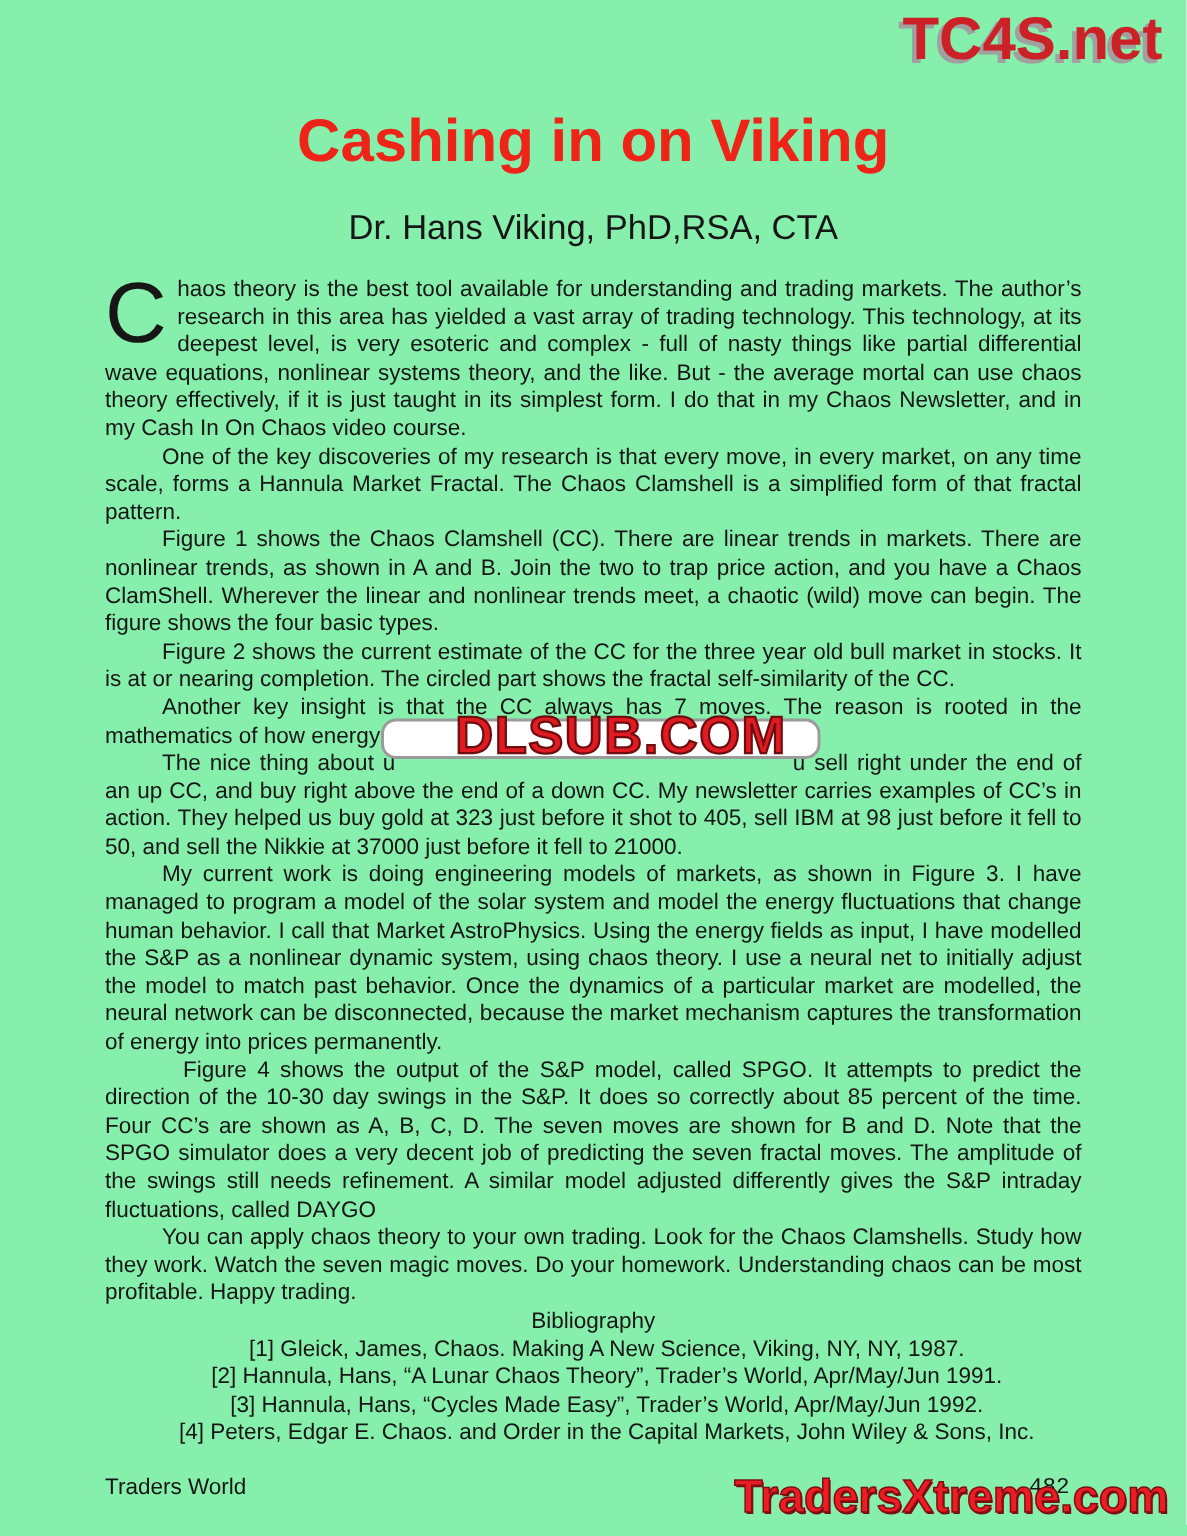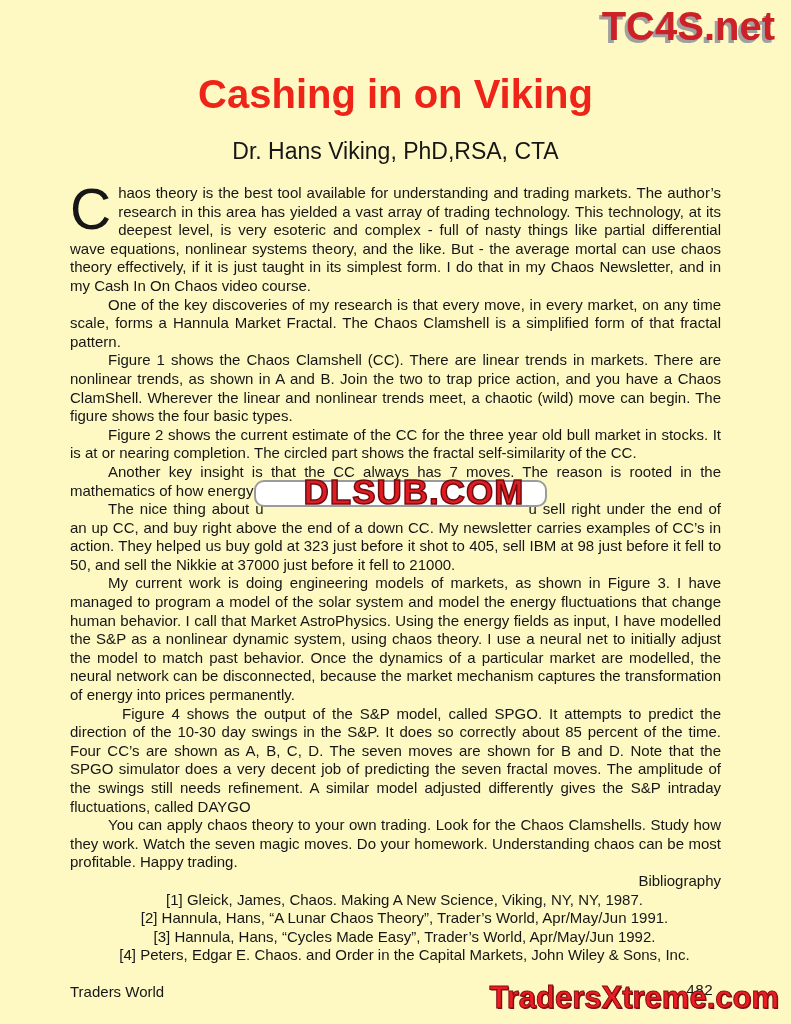--- a/index.html
+++ b/index.html
@@ -1,20 +1,20 @@
 <!DOCTYPE html>
 <html><head>
 <meta charset="utf-8">
 <style>
   html, body { margin: 0; padding: 0; background: #ffffff; }
   .page {
     position: relative;
     width: 791px;
     height: 1024px;
-    background: #fef9c3;
+    background: #86efac;
     font-family: "Liberation Sans", "DejaVu Sans", sans-serif;
     color: #161616;
     overflow: hidden;
   }
 
   
   .wm-top {
     position: absolute;
     top: 4px;
     right: 16px;
@@ -90,21 +90,21 @@
   }
   .body-text p { margin: 0; text-indent: 38px; }
   .body-text p.first { text-indent: 0; }
   .body-text p.indent-lg { text-indent: 52px; }
   .dropcap {
     float: left;
     font-size: 57px;
     line-height: 47px;
     padding: 2px 7px 0 0;
   }
-  .bib-heading { text-align: right; }
+  .bib-heading { text-align: center; }
   .bib-entry { text-align: center; padding-left: 18px; }
 
   
   .footer-left {
     position: absolute;
     left: 70px;
     bottom: 24px;
     font-size: 15px;
   }
   .footer-page {

